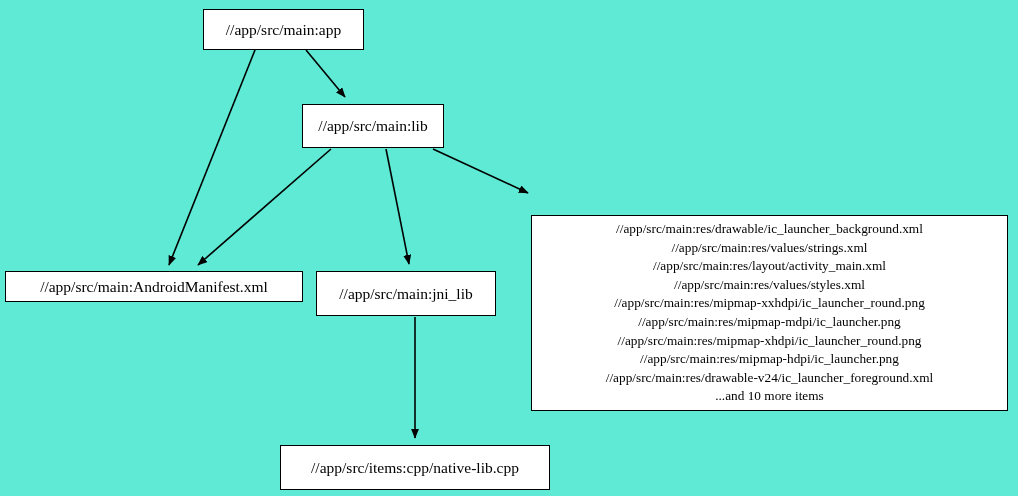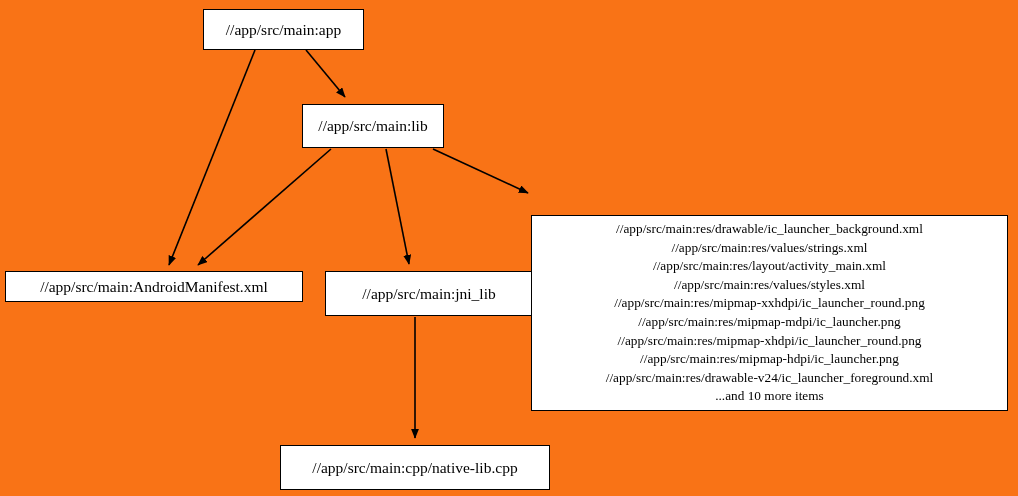--- a/index.html
+++ b/index.html
@@ -4,21 +4,21 @@
 <style>
   html, body {
     margin: 0;
     padding: 0;
     background: #ffffff;
   }
   #canvas {
     position: relative;
     width: 1018px;
     height: 496px;
-    background: #f97316;
+    background: #5eead4;
     overflow: hidden;
     font-family: "Liberation Serif", "DejaVu Serif", serif;
   }
   #edge-layer {
     position: absolute;
     left: 0;
     top: 0;
     width: 1018px;
     height: 496px;
   }
@@ -67,27 +67,27 @@
         <path d="M 386,149 L 409,264" stroke="#000000" stroke-width="1.6" fill="none" marker-end="url(#arrowhead)"></path>
         <path d="M 433,149 L 528,193" stroke="#000000" stroke-width="1.6" fill="none" marker-end="url(#arrowhead)"></path>
         <path d="M 415,317 L 415,438" stroke="#000000" stroke-width="1.6" fill="none" marker-end="url(#arrowhead)"></path>
       </g>
   </svg>
 
   <div id="nodes">
       <div class="gnode node-single" style="left: 203px; top: 9px; width: 161px; height: 41px; border-color: rgb(0, 0, 0); color: rgb(0, 0, 0);"><span class="lbl">//app/src/main:app</span></div>
       <div class="gnode node-single" style="left: 302px; top: 104px; width: 142px; height: 44px; border-color: rgb(0, 0, 0); color: rgb(0, 0, 0);"><span class="lbl">//app/src/main:lib</span></div>
       <div class="gnode node-single" style="left: 5px; top: 271px; width: 298px; height: 31px; border-color: rgb(0, 0, 0); color: rgb(0, 0, 0);"><span class="lbl">//app/src/main:AndroidManifest.xml</span></div>
-      <div class="gnode node-single" style="left: 325px; top: 271px; width: 208px; height: 45px; border-color: rgb(0, 0, 0); color: rgb(0, 0, 0);"><span class="lbl">//app/src/main:jni_lib</span></div>
+      <div class="gnode node-single" style="left: 316px; top: 271px; width: 180px; height: 45px; border-color: rgb(0, 0, 0); color: rgb(0, 0, 0);"><span class="lbl">//app/src/main:jni_lib</span></div>
       <div class="gnode node-multi" style="left: 531px; top: 215px; width: 477px; height: 196px; border-color: rgb(0, 0, 0); color: rgb(0, 0, 0);"><span class="lbl">//app/src/main:res/drawable/ic_launcher_background.xml
 //app/src/main:res/values/strings.xml
 //app/src/main:res/layout/activity_main.xml
 //app/src/main:res/values/styles.xml
 //app/src/main:res/mipmap-xxhdpi/ic_launcher_round.png
 //app/src/main:res/mipmap-mdpi/ic_launcher.png
 //app/src/main:res/mipmap-xhdpi/ic_launcher_round.png
 //app/src/main:res/mipmap-hdpi/ic_launcher.png
 //app/src/main:res/drawable-v24/ic_launcher_foreground.xml
 ...and 10 more items</span></div>
-      <div class="gnode node-single" style="left: 280px; top: 445px; width: 270px; height: 45px; border-color: rgb(0, 0, 0); color: rgb(0, 0, 0);"><span class="lbl">//app/src/main:cpp/native-lib.cpp</span></div>
+      <div class="gnode node-single" style="left: 280px; top: 445px; width: 270px; height: 45px; border-color: rgb(0, 0, 0); color: rgb(0, 0, 0);"><span class="lbl">//app/src/items:cpp/native-lib.cpp</span></div>
     </div>
 
 </div>
 
 </body></html>

